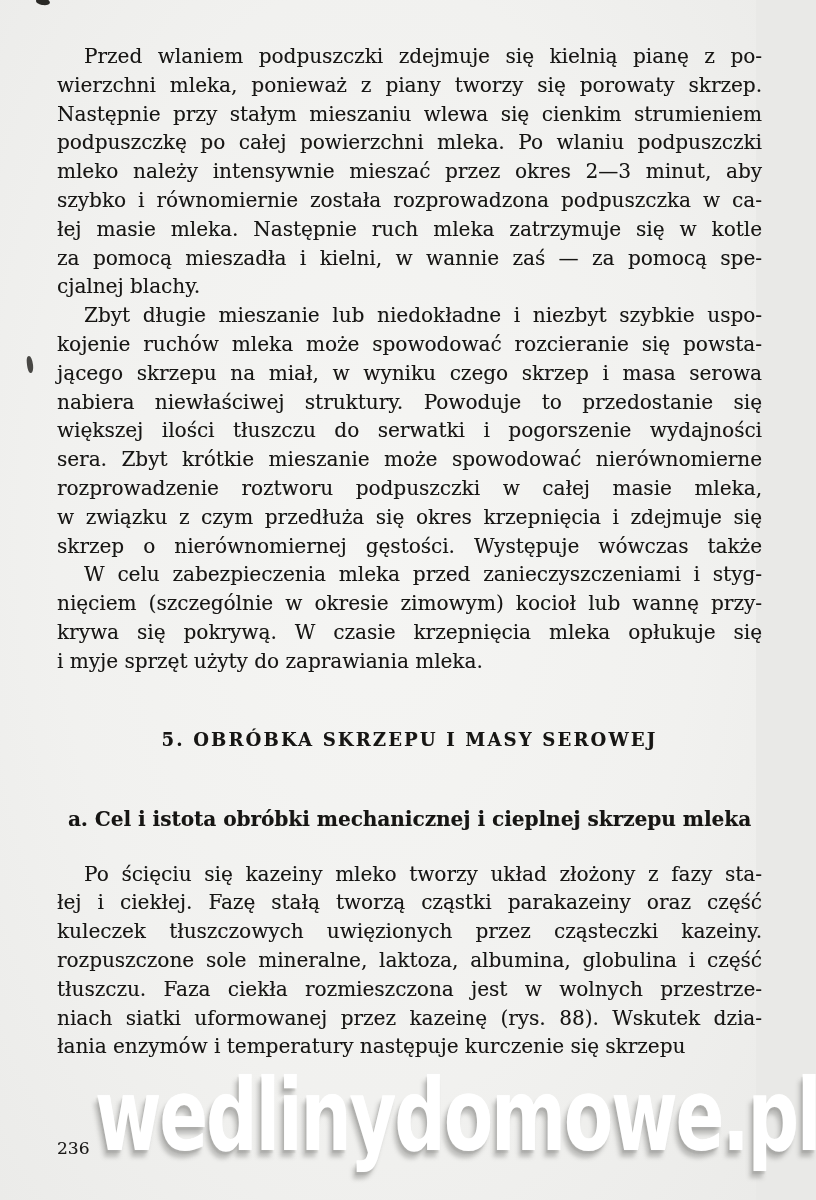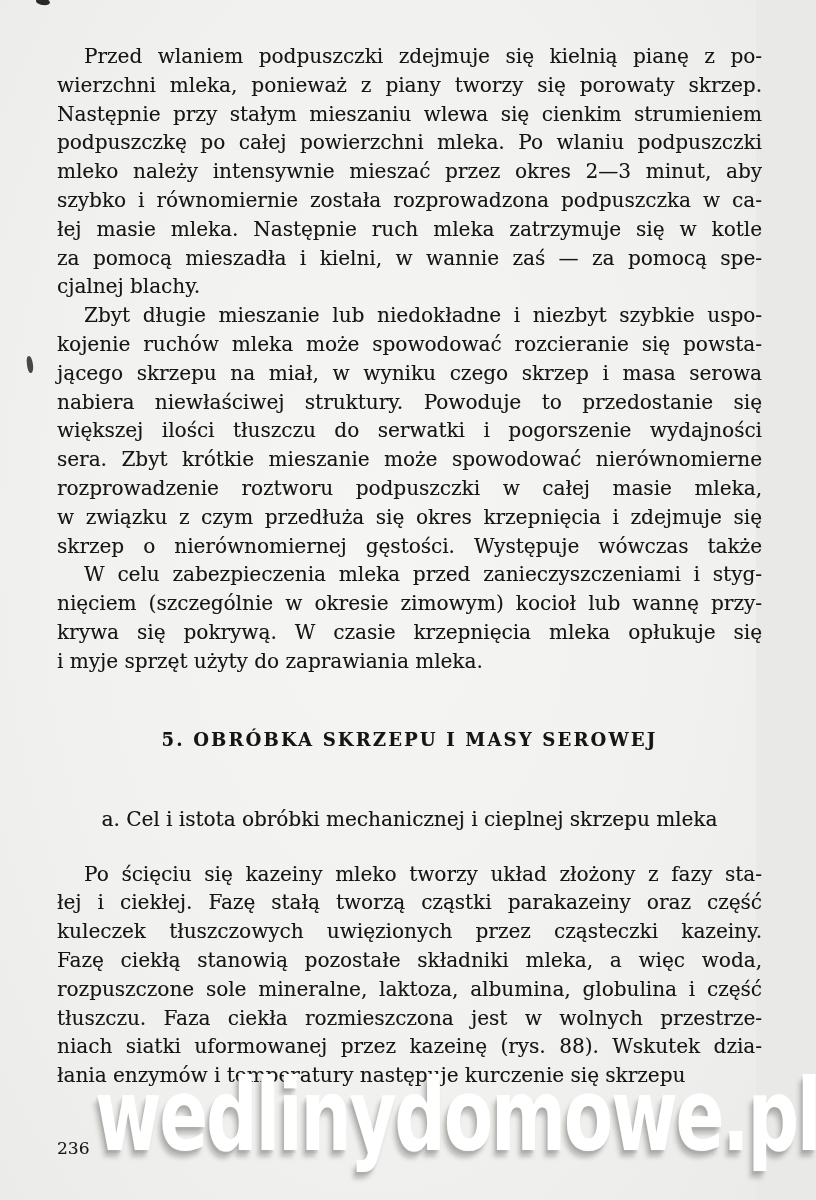--- a/index.html
+++ b/index.html
@@ -51,21 +51,21 @@
     font-size: 18px;
     font-weight: bold;
     letter-spacing: 2.2px;
     text-align: center;
     text-shadow: 0.3px 0.3px 0 rgba(22,21,19,0.4);
   }
   .heading2 {
     margin: 54px 0 28px 0;
     line-height: 26px;
     font-size: 20px;
-    font-weight: normal;
+    font-weight: bold;
     text-align: center;
     text-shadow: 0.3px 0.3px 0 rgba(22,21,19,0.4);
   }
   .page-number {
     position: absolute;
     left: 57px;
     top: 1134px;
     font-size: 17px;
     line-height: 28px;
     color: #1b1a18;
@@ -146,21 +146,20 @@
         <div class="line">nięciem (szczególnie w okresie zimowym) kocioł lub wannę przy-</div>
         <div class="line">krywa się pokrywą. W czasie krzepnięcia mleka opłukuje się</div>
         <div class="line last">i myje sprzęt użyty do zaprawiania mleka.</div>
       </div>
       <div class="heading1">5. OBRÓBKA SKRZEPU I MASY SEROWEJ</div>
       <div class="heading2">a. Cel i istota obróbki mechanicznej i cieplnej skrzepu mleka</div>
       <div class="paragraph">
         <div class="line first">Po ścięciu się kazeiny mleko tworzy układ złożony z fazy sta-</div>
         <div class="line">łej i ciekłej. Fazę stałą tworzą cząstki parakazeiny oraz część</div>
         <div class="line">kuleczek tłuszczowych uwięzionych przez cząsteczki kazeiny.</div>
-        <div class="line">Fazę ciekłą stanowią pozostałe składniki mleka, a więc woda,</div>
         <div class="line">rozpuszczone sole mineralne, laktoza, albumina, globulina i część</div>
         <div class="line">tłuszczu. Faza ciekła rozmieszczona jest w wolnych przestrze-</div>
         <div class="line">niach siatki uformowanej przez kazeinę (rys. 88). Wskutek dzia-</div>
         <div class="line last">łania enzymów i temperatury następuje kurczenie się skrzepu</div>
       </div>
     </div>
 
   <div class="watermark">wedlinydomowe.pl</div>
   <div class="page-number">236</div>
 </div>

